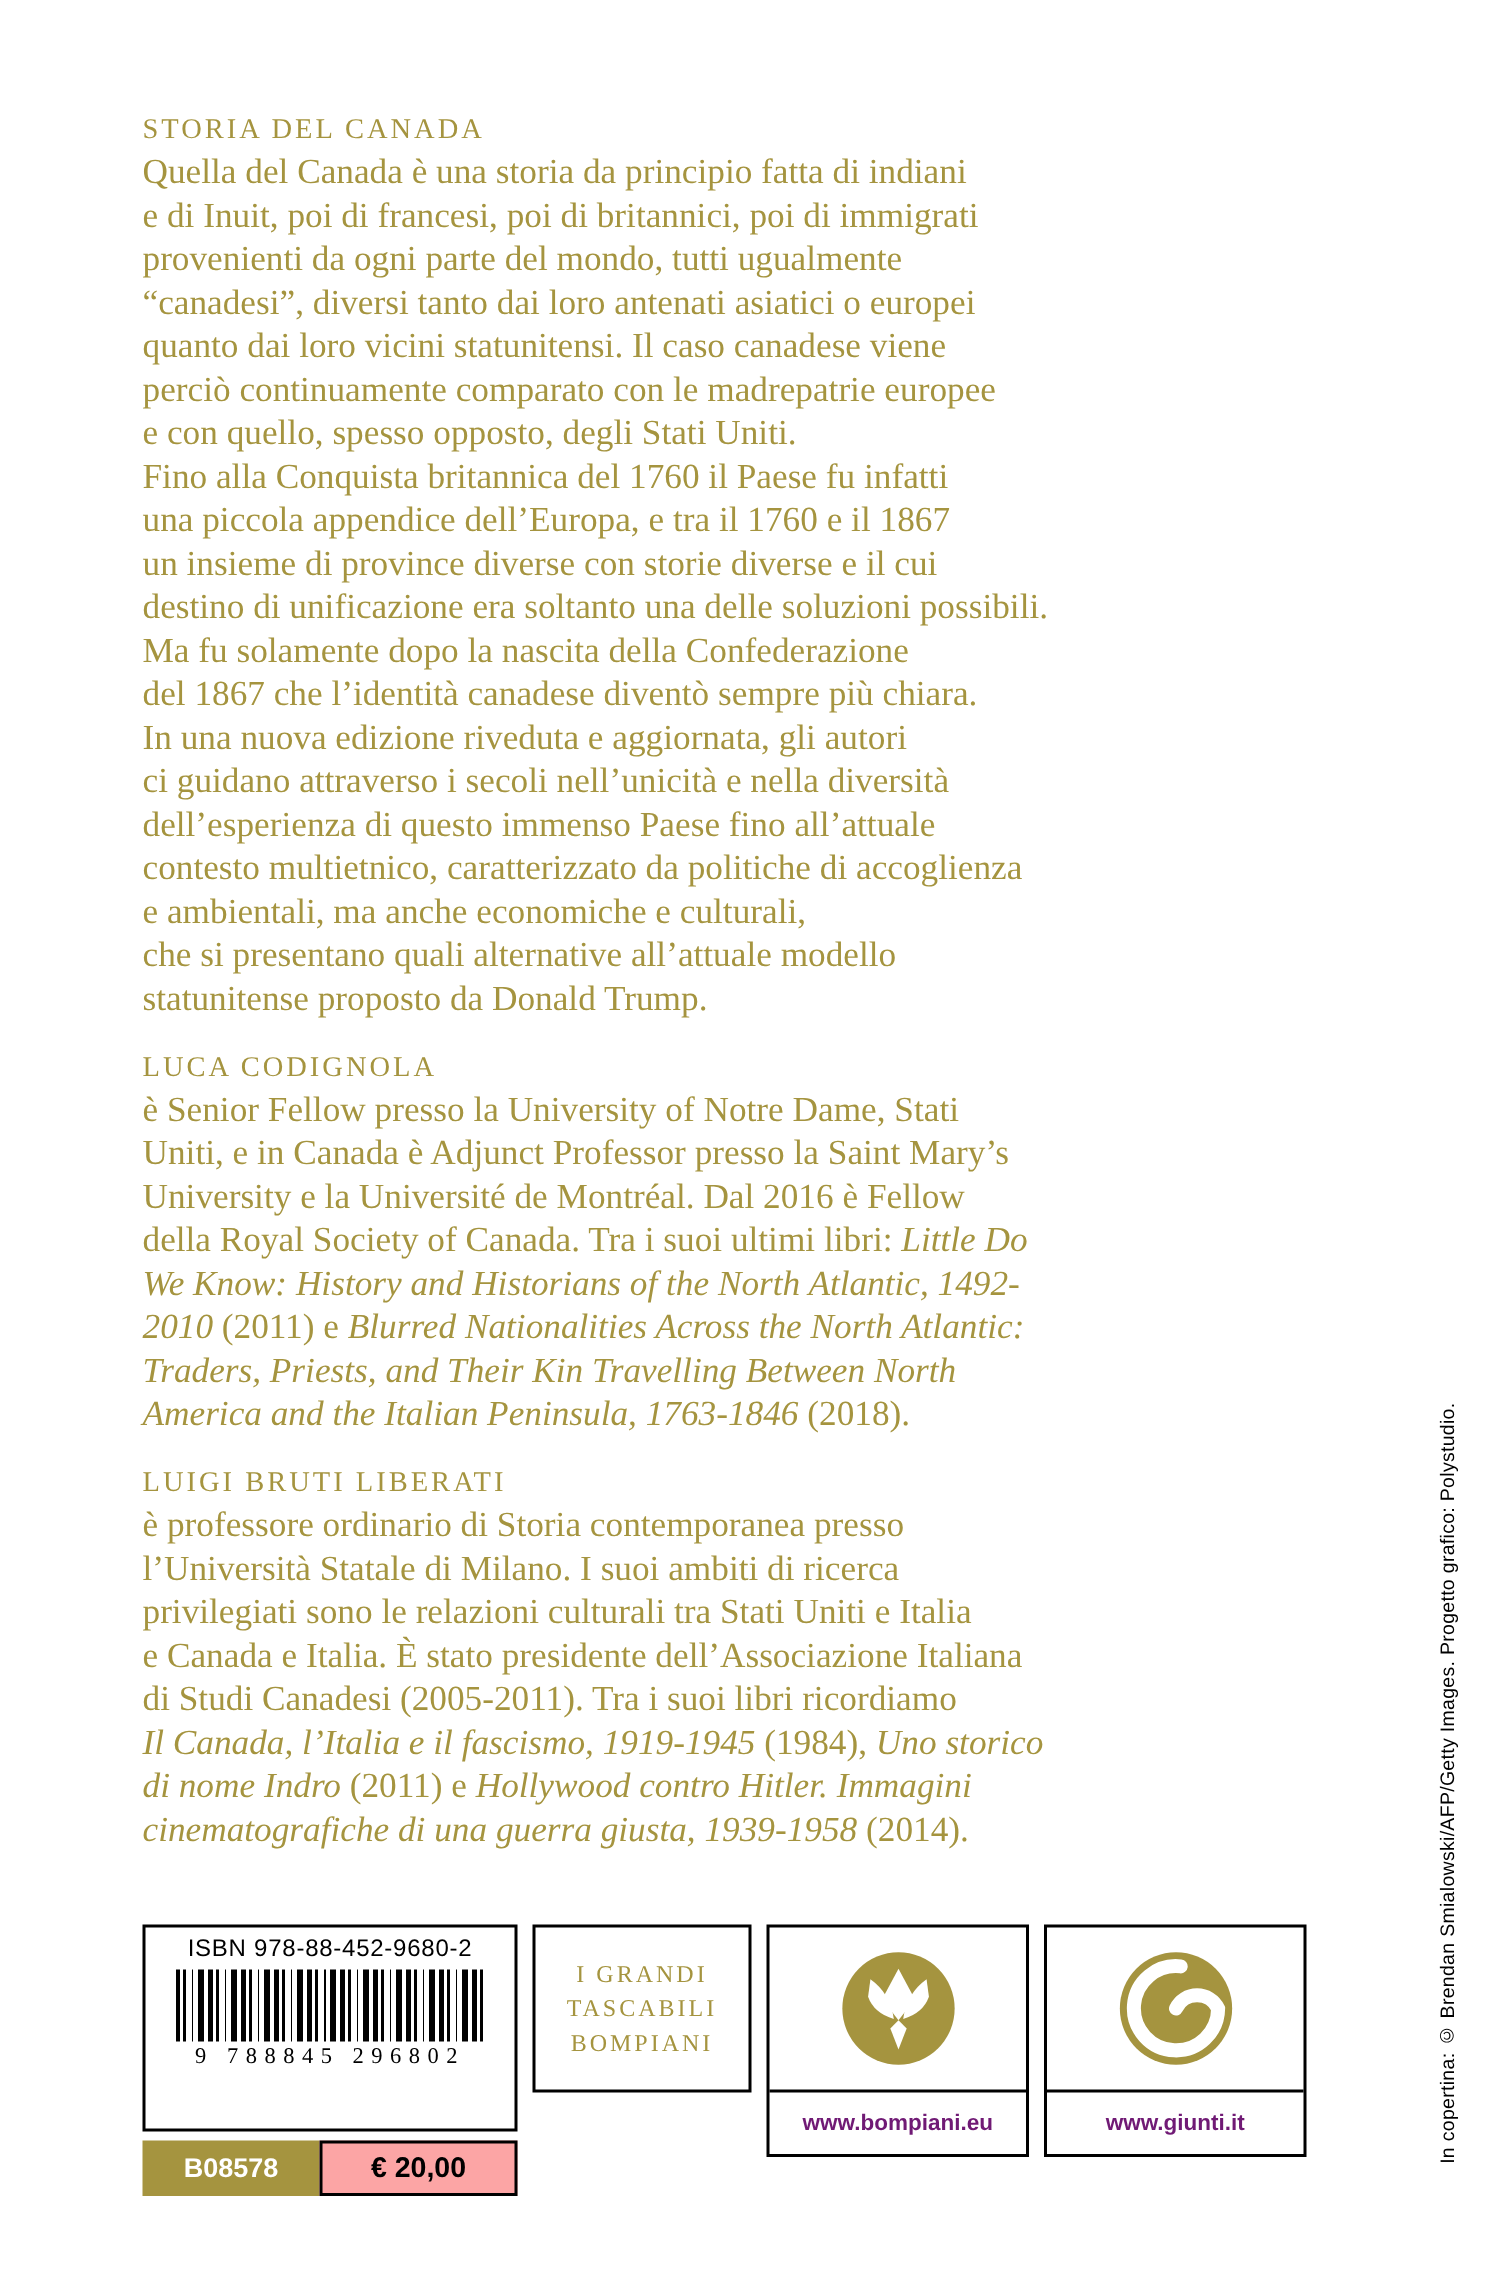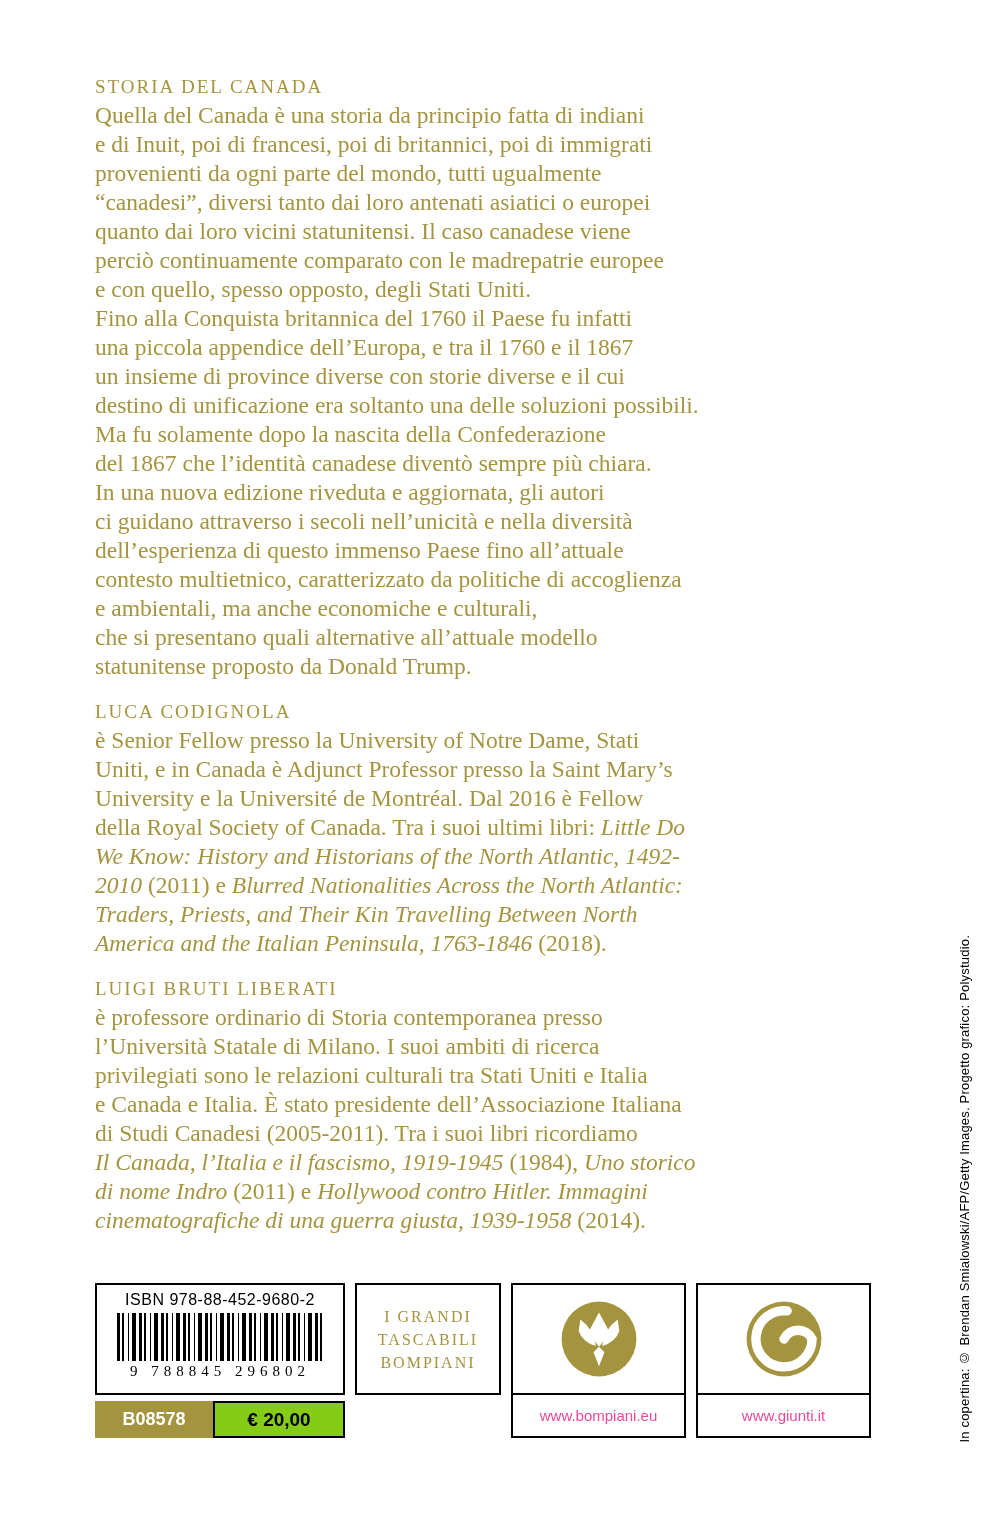--- a/index.html
+++ b/index.html
@@ -21,59 +21,59 @@
   .body-text {
     font-size: 23.5px; line-height: 29px; margin: 0;
     white-space: pre-line;
   }
   .it { font-style: italic; }
 
   
   .footer { position: absolute; left: 95px; top: 1283px; display: flex; gap: 10px; align-items: flex-start; }
   .isbn-col { width: 250px; }
   .isbn-box {
-    box-sizing: border-box; width: 250px; height: 112px; border: 2px solid #000;
+    box-sizing: border-box; width: 250px; height: 138px; border: 2px solid #000;
     display: flex; flex-direction: column; align-items: center; padding-top: 6px; background: #fff;
   }
   .isbn-label { font-family: "Liberation Sans", sans-serif; font-size: 16px; color: #000; letter-spacing: 0.5px; }
   .barcode {
     width: 206px; height: 48px; margin-top: 4px;
     background: repeating-linear-gradient(90deg,
       #000 0 3px, #fff 3px 5px, #000 5px 7px, #fff 7px 11px,
       #000 11px 12px, #fff 12px 15px, #000 15px 19px, #fff 19px 22px);
   }
   .barcode-digits {
     font-family: Liberation Serif, serif; font-size: 15px; color: #000;
     letter-spacing: 5px; margin-top: 2px; white-space: pre;
   }
   .price-row { display: flex; margin-top: 6px; height: 37px; width: 254px; }
   .code-box {
     width: 118px; background: var(--accent); color: #fff;
     font-family: "Liberation Sans", sans-serif; font-weight: bold; font-size: 18px;
     display: flex; align-items: center; justify-content: center;
   }
   .price-box {
-    box-sizing: border-box; width: 132px; border: 2px solid #000; background: #84cc16; color: #000;
+    box-sizing: border-box; width: 132px; border: 2px solid #000; background: #fca5a5; color: #000;
     font-family: "Liberation Sans", sans-serif; font-weight: bold; font-size: 19px;
     display: flex; align-items: center; justify-content: center;
   }
   .series-box {
     box-sizing: border-box; width: 146px; height: 112px; border: 2px solid #000; background: #fff;
     color: var(--accent); display: flex; flex-direction: column; justify-content: center; align-items: center;
     font-size: 16px; line-height: 23px; letter-spacing: 2px; text-align: center;
   }
   .logo-box {
     box-sizing: border-box; width: 175px; height: 155px; border: 2px solid #000; background: #fff;
     display: flex; flex-direction: column;
   }
   .logo-area { flex: 1; display: flex; align-items: center; justify-content: center; }
   .logo-area svg { width: 78px; height: 78px; display: block; }
   .url-area {
     border-top: 2px solid #000; height: 41px; display: flex; align-items: center; justify-content: center;
-    font-family: "Liberation Sans", sans-serif; font-weight: normal; font-size: 15px; color: #ec4899;
+    font-family: "Liberation Sans", sans-serif; font-weight: bold; font-size: 15px; color: #701a75;
   }
 
   
   .spine-credit {
     position: absolute; right: 28px; bottom: 80px;
     writing-mode: vertical-rl; transform: rotate(180deg);
     font-family: "Liberation Sans", sans-serif; font-size: 13px; color: #000;
     letter-spacing: 0.2px; white-space: nowrap;
   }
 </style>

